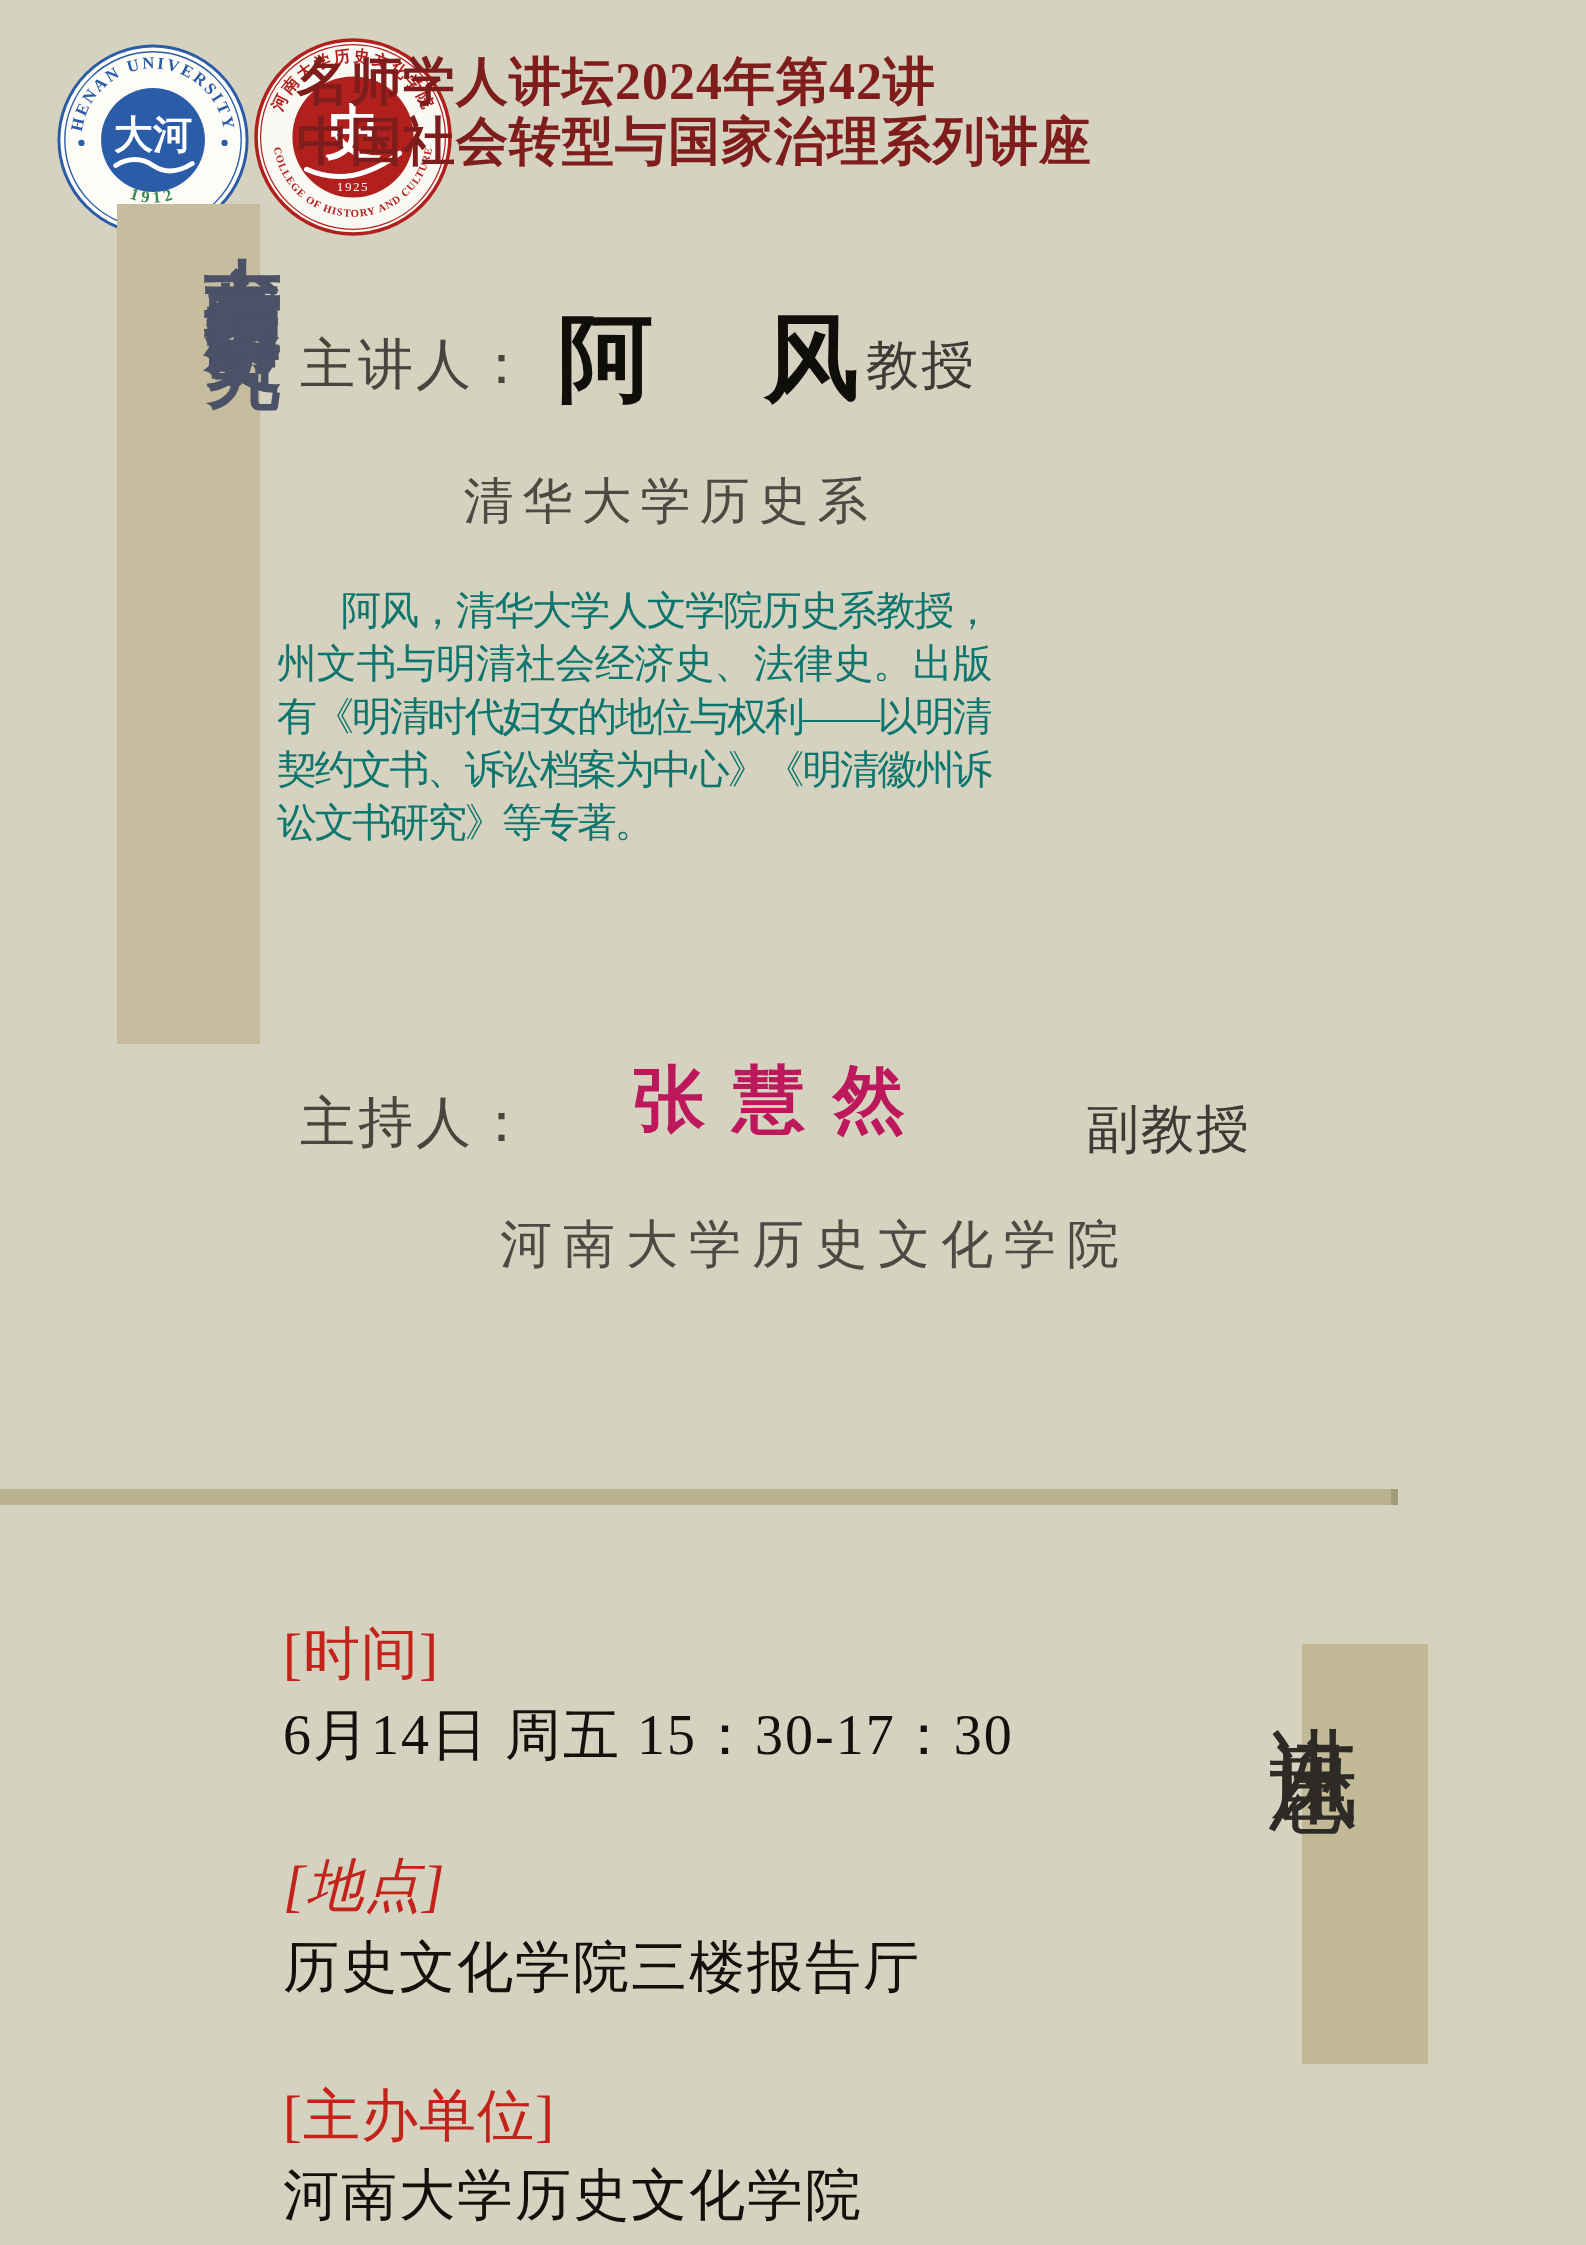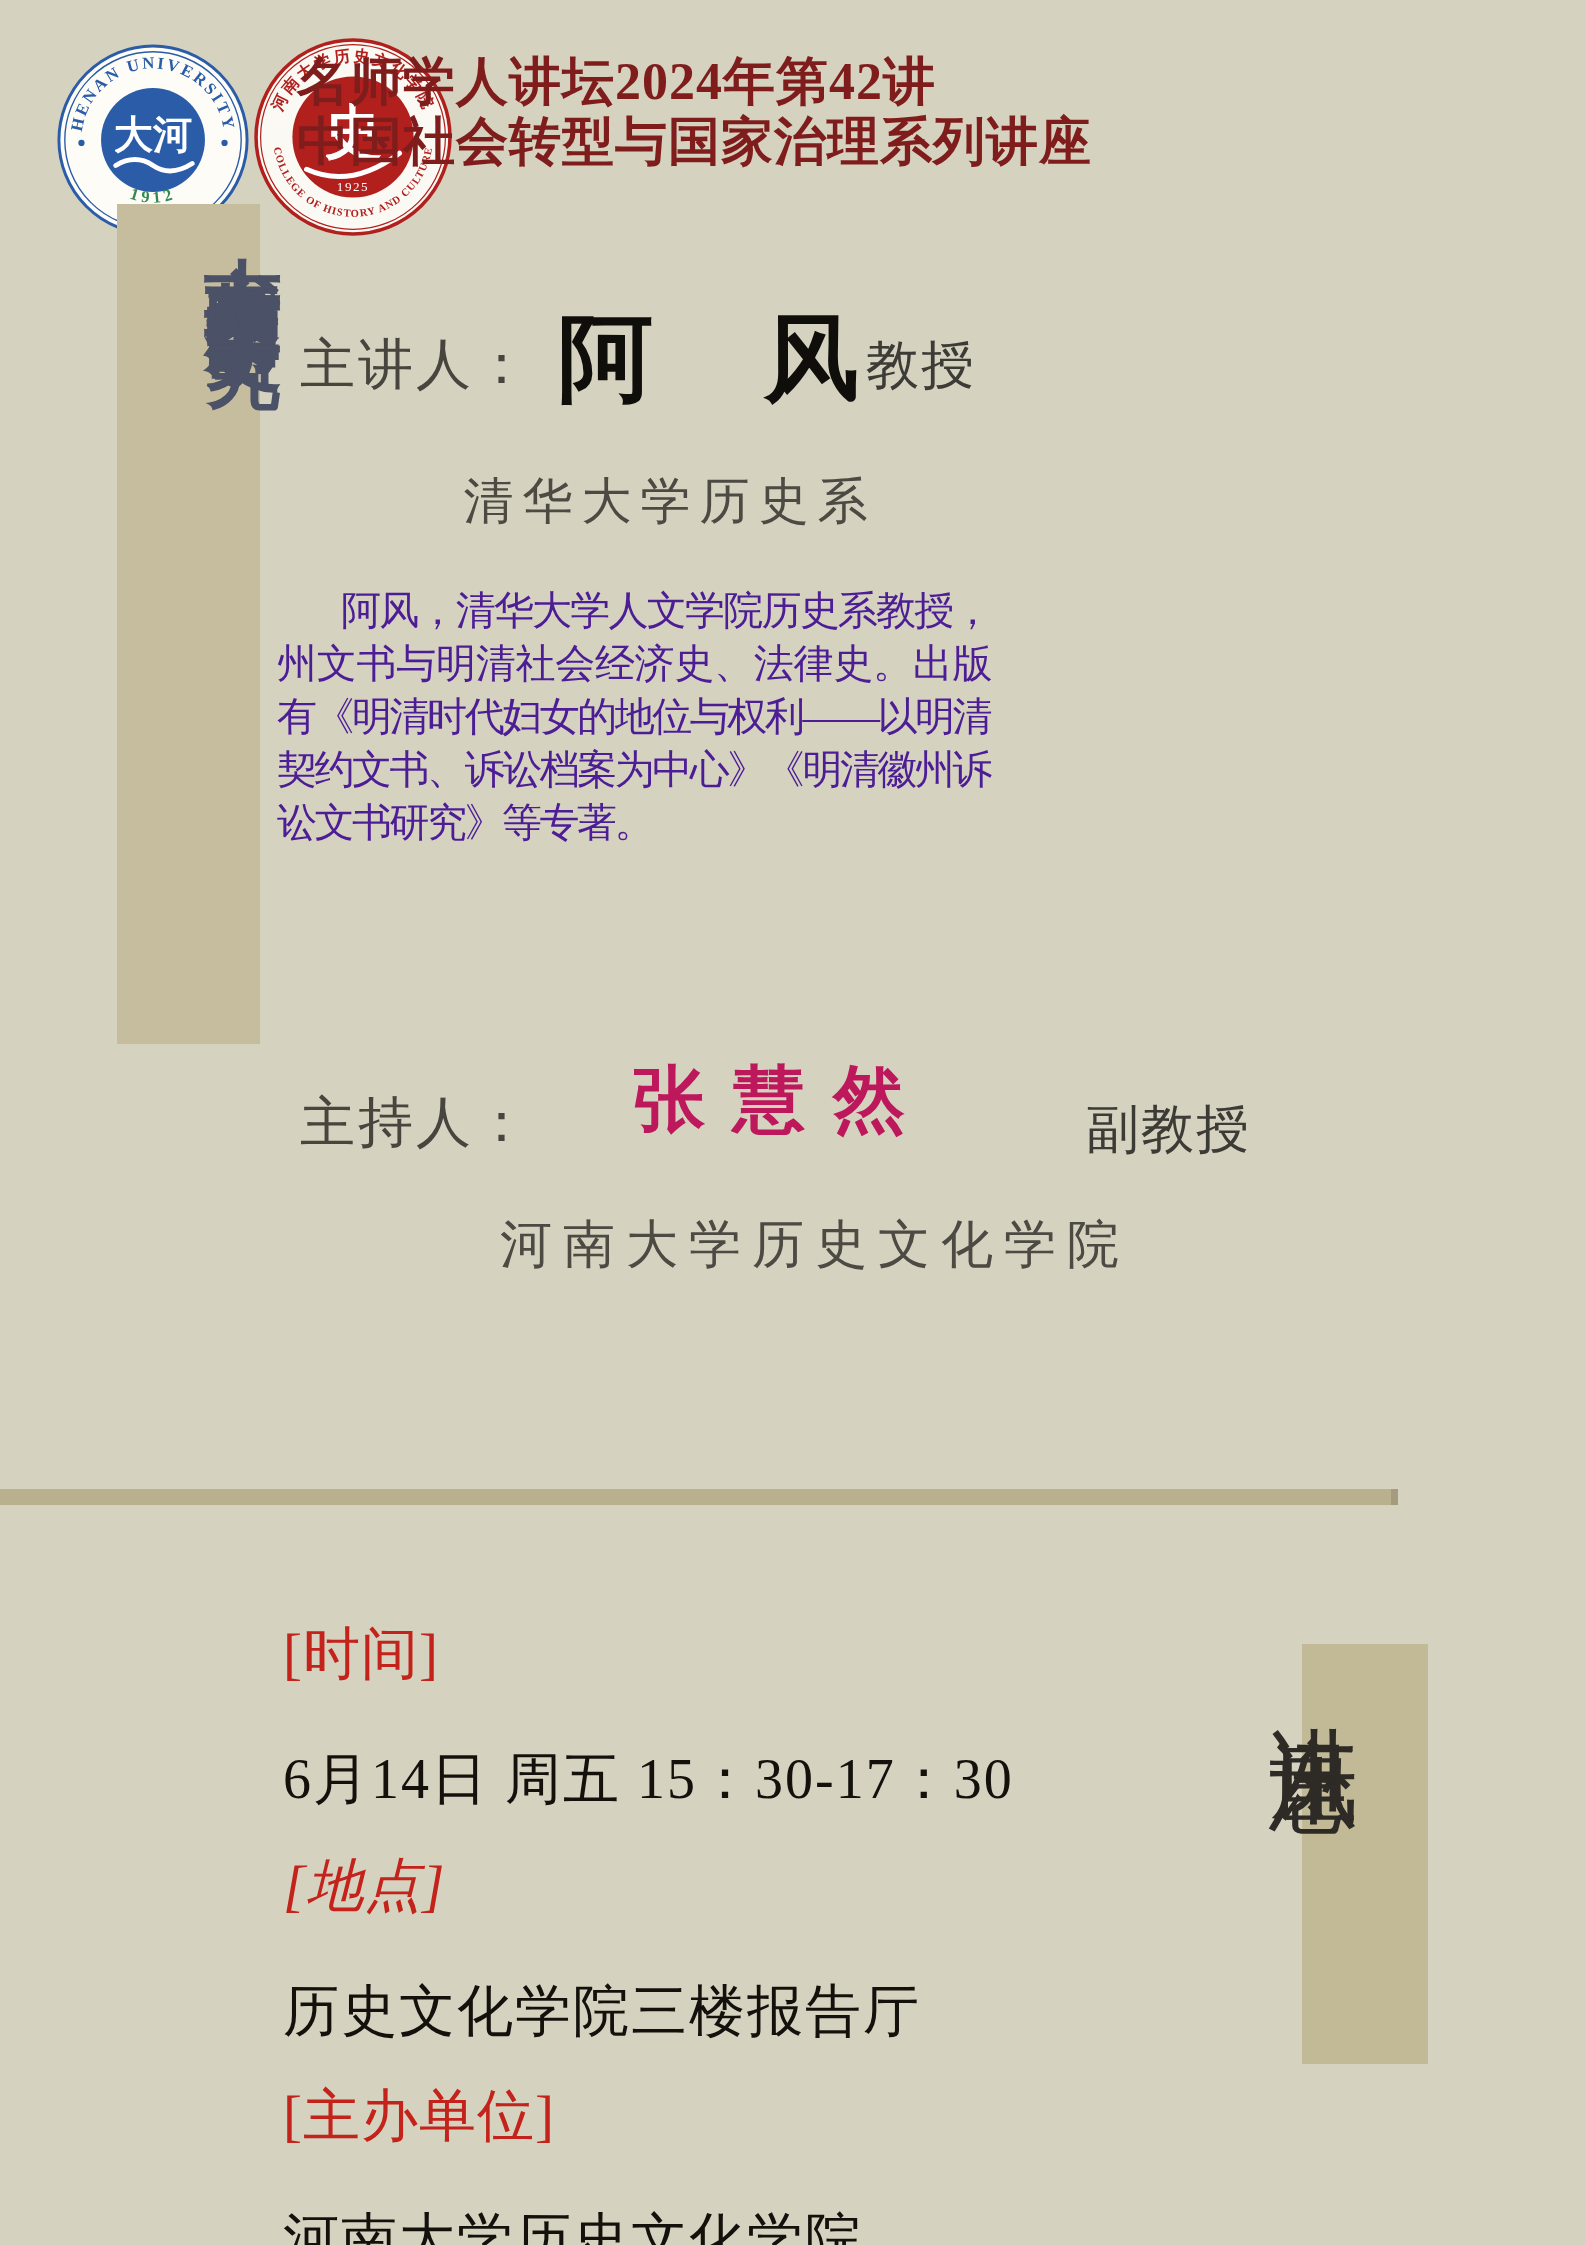--- a/index.html
+++ b/index.html
@@ -45,21 +45,21 @@
     font-family:"DejaVu Serif","Liberation Serif",serif;
   }
   #speaker-title{position:absolute;left:866px;top:330px;font-size:53px;color:#3d3b36;letter-spacing:2px;}
   #speaker-affiliation{
     position:absolute;left:440px;top:432px;width:460px;
     text-align:center;font-size:50px;letter-spacing:9px;color:#4d4a44;white-space:nowrap;margin-top:36px;
   }
   
   .bio{
     position:absolute;left:277px;top:584px;width:713px;
-    font-size:40px;line-height:53px;color:#4c1d95;
+    font-size:40px;line-height:53px;color:#0f766e;
     letter-spacing:-2.5px;
   }
   .bio-line{text-align:justify;text-align-last:justify;}
   .bio-line.first{text-indent:64px;}
   .bio-line.last{text-align-last:left;}
   
   #host-label{left:300px;top:1086px;}
   #host-name{
     position:absolute;left:633px;top:1052px;
     font-size:72px;font-weight:bold;color:#be185d;
@@ -74,21 +74,21 @@
   
   .divider-bar{
     position:absolute;left:0;top:1489px;width:1391px;height:16px;
     background:#b9b08d;border-right:7px solid #a59c7d;
   }
   
   .info-label{
     position:absolute;left:283px;font-size:57px;color:#c3231a;white-space:nowrap;letter-spacing:1px;
   }
   .info-value{
-    position:absolute;left:283px;font-size:56px;color:#14110c;white-space:nowrap;letter-spacing:2px;margin-top:44px;
+    position:absolute;left:283px;font-size:56px;color:#14110c;white-space:nowrap;letter-spacing:2px;
   }
   #time-label{top:1616px;}
   #time-value{top:1698px;}
   #place-label{top:1848px;font-style:italic;}
   #place-value{top:1930px;}
   #org-label{top:2078px;}
   #org-value{top:2158px;}
   
   .badge-panel{
     position:absolute;left:1302px;top:1644px;width:126px;height:420px;

